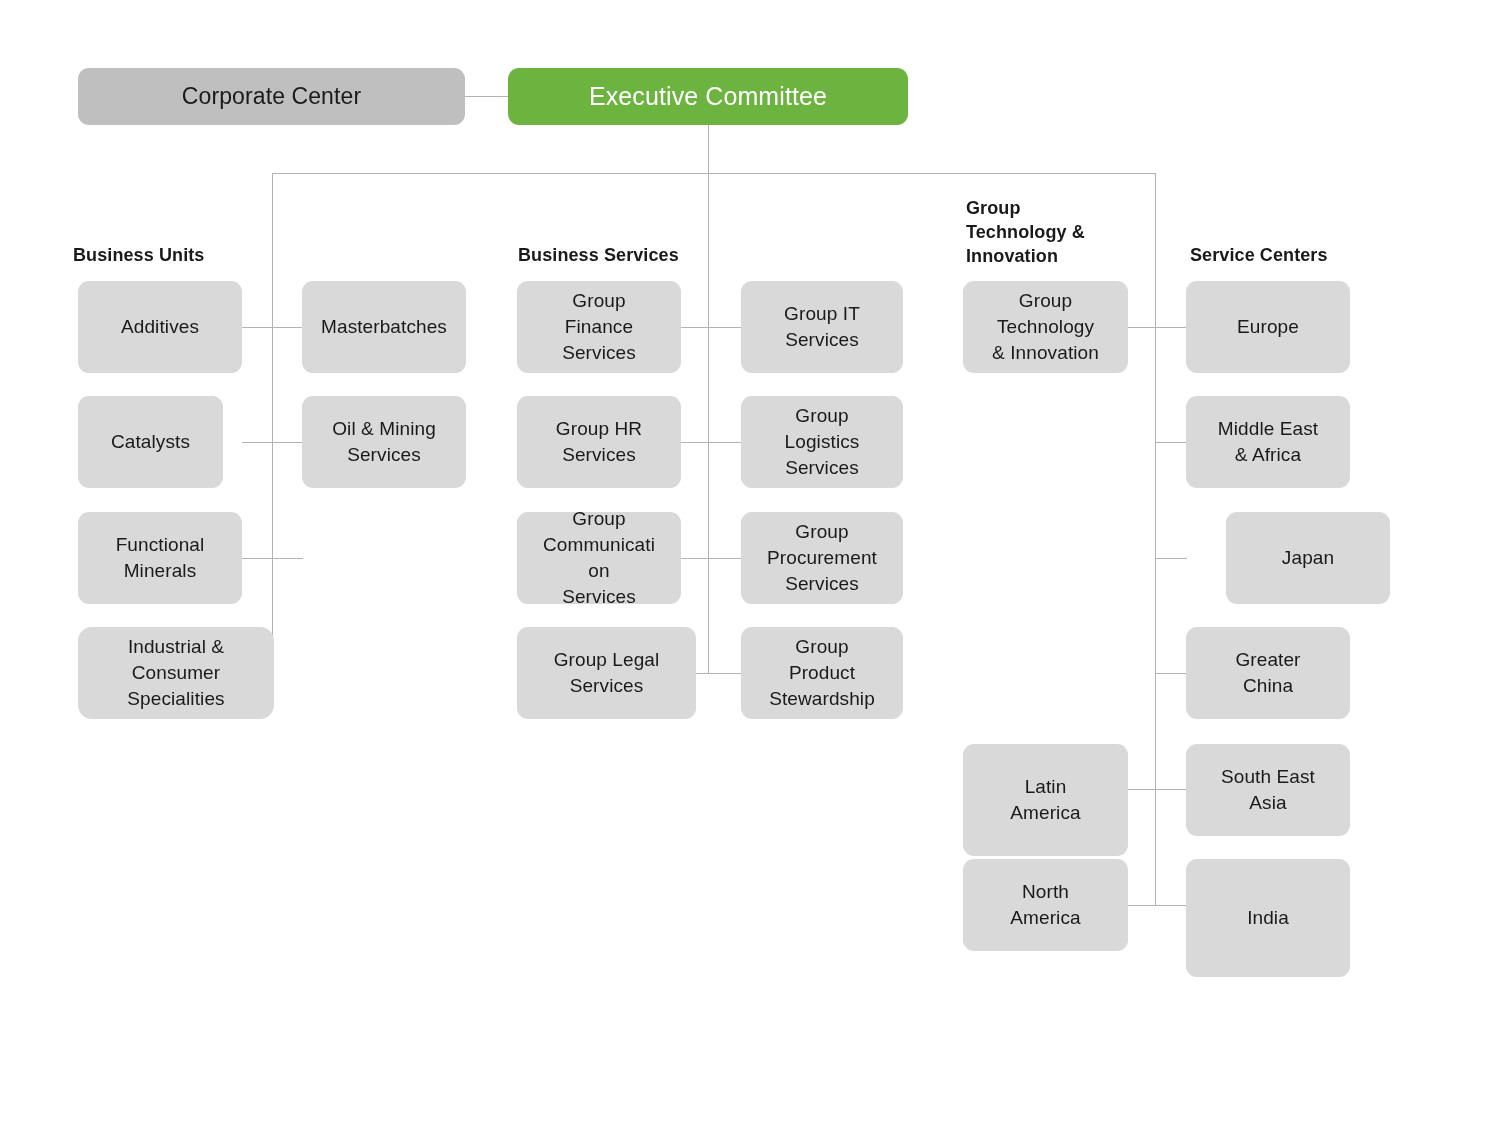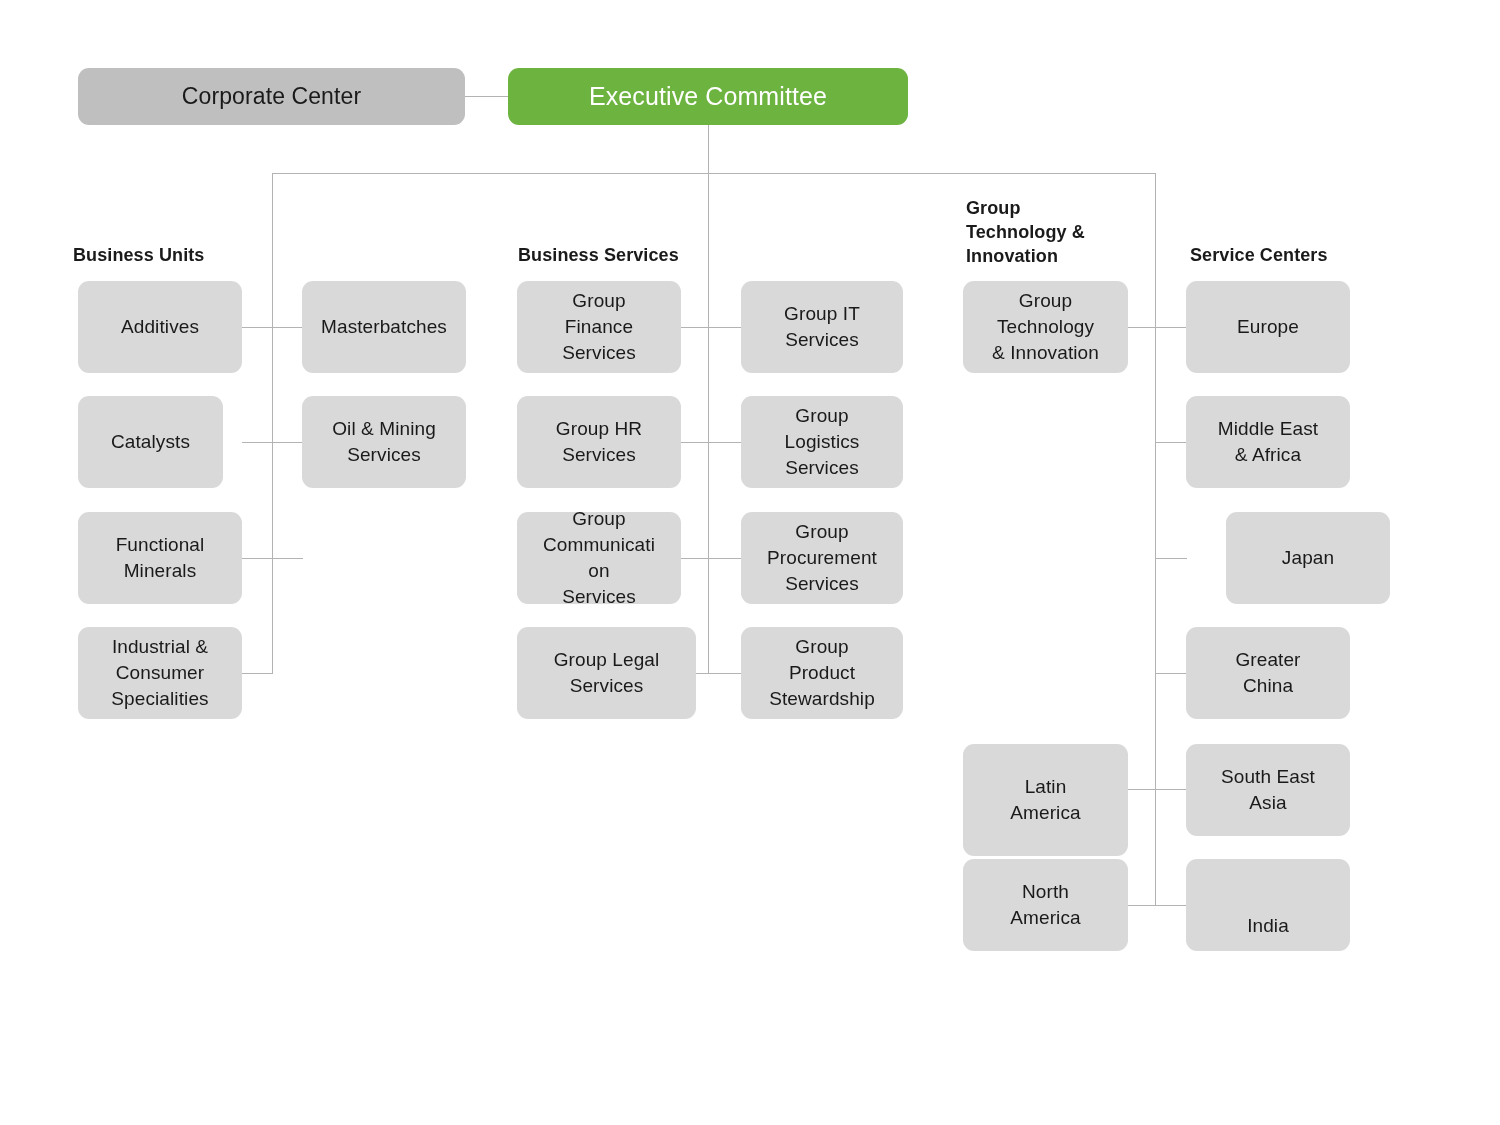--- a/index.html
+++ b/index.html
@@ -113,21 +113,21 @@
   <div class="node" style="left:78px; top:281px; width:164px; height:92px;">
     <span class="label">Additives</span>
   </div>
   <div class="node" style="left:78px; top:396px; width:145px; height:92px;">
     <span class="label">Catalysts</span>
   </div>
   <div class="node" style="left:78px; top:512px; width:164px; height:92px;">
     <span class="label">Functional
 Minerals</span>
   </div>
-  <div class="node" style="left:78px; top:627px; width:164px; height:92px;">
+  <div class="node" style="left:78px; top:627px; width:196px; height:92px;border-radius:14px;">
     <span class="label">Industrial &amp;
 Consumer
 Specialities</span>
   </div>
 
   <div class="node" style="left:302px; top:281px; width:164px; height:92px;">
     <span class="label">Masterbatches</span>
   </div>
   <div class="node" style="left:302px; top:396px; width:164px; height:92px;">
     <span class="label">Oil &amp; Mining
@@ -199,17 +199,17 @@
     <span class="label">Japan</span>
   </div>
   <div class="node" style="left:1186px; top:627px; width:164px; height:92px;">
     <span class="label">Greater
 China</span>
   </div>
   <div class="node" style="left:1186px; top:744px; width:164px; height:92px;">
     <span class="label">South East
 Asia</span>
   </div>
-  <div class="node" style="left:1186px; top:859px; width:164px; height:92px;align-items:flex-end;">
+  <div class="node" style="left:1186px; top:859px; width:164px; height:118px;">
     <span class="label">India</span>
   </div>
 
 </div>
 
 </body></html>

